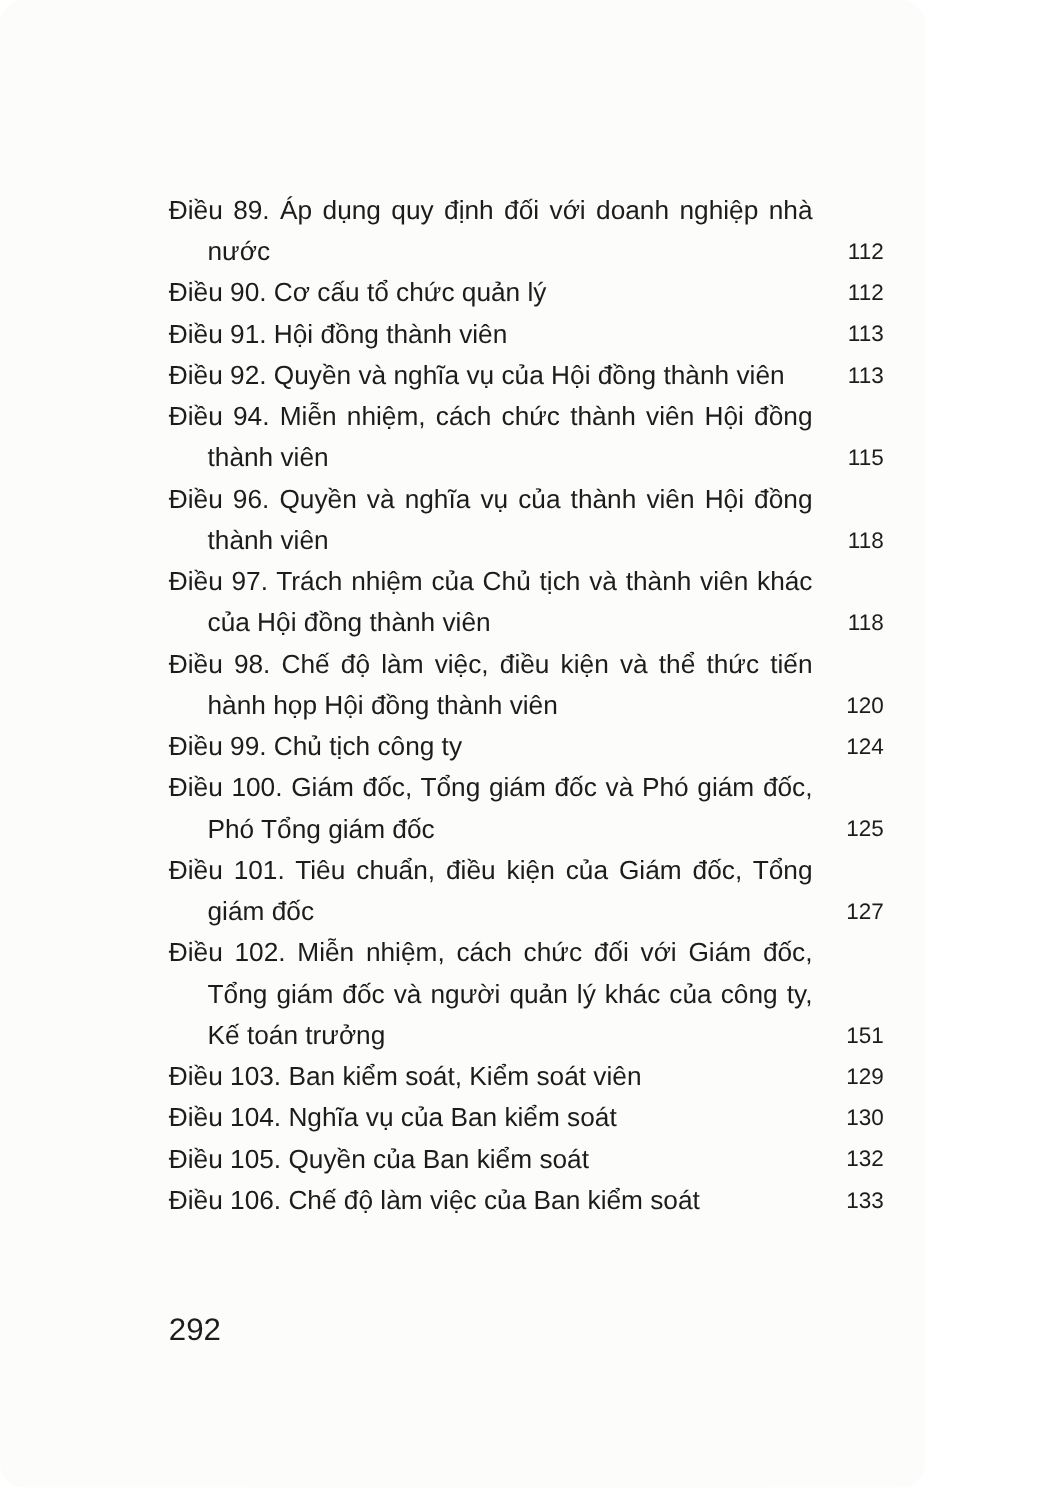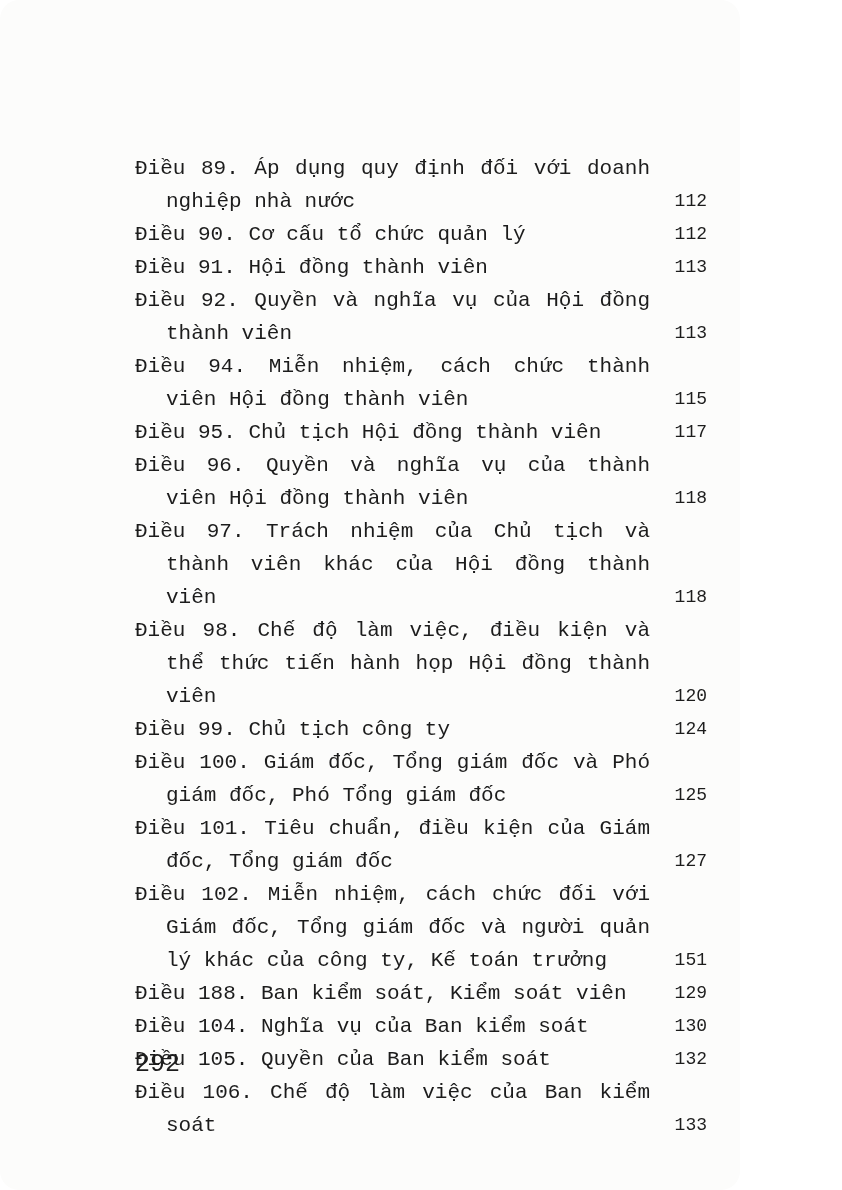--- a/index.html
+++ b/index.html
@@ -6,21 +6,21 @@
     margin: 0;
     padding: 0;
     background: #ffffff;
   }
   .page {
     position: relative;
     width: 740px;
     height: 1190px;
     background: #fcfcfb;
     overflow: hidden;
-    font-family: Liberation Mono, monospace;
+    font-family: Liberation Sans, sans-serif;
     color: #1c1c1c;
     border-radius: 19px;
   }
   .toc {
     position: absolute;
     left: 135px;
     top: 152px;
     width: 572px;
   }
   .entry {
@@ -72,24 +72,20 @@
       </div>
       <div class="entry">
         <span class="entry-text">Điều 92. Quyền và nghĩa vụ của Hội đồng thành viên</span>
         <span class="entry-page">113</span>
       </div>
       <div class="entry">
         <span class="entry-text">Điều 94. Miễn nhiệm, cách chức thành viên Hội đồng thành viên</span>
         <span class="entry-page">115</span>
       </div>
       <div class="entry">
-        <span class="entry-text">Điều 95. Chủ tịch Hội đồng thành viên</span>
-        <span class="entry-page">117</span>
-      </div>
-      <div class="entry">
         <span class="entry-text">Điều 96. Quyền và nghĩa vụ của thành viên Hội đồng thành viên</span>
         <span class="entry-page">118</span>
       </div>
       <div class="entry">
         <span class="entry-text">Điều 97. Trách nhiệm của Chủ tịch và thành viên khác của Hội đồng thành viên</span>
         <span class="entry-page">118</span>
       </div>
       <div class="entry">
         <span class="entry-text">Điều 98. Chế độ làm việc, điều kiện và thể thức tiến hành họp Hội đồng thành viên</span>
         <span class="entry-page">120</span>
@@ -104,21 +100,21 @@
       </div>
       <div class="entry">
         <span class="entry-text">Điều 101. Tiêu chuẩn, điều kiện của Giám đốc, Tổng giám đốc</span>
         <span class="entry-page">127</span>
       </div>
       <div class="entry">
         <span class="entry-text">Điều 102. Miễn nhiệm, cách chức đối với Giám đốc, Tổng giám đốc và người quản lý khác của công ty, Kế toán trưởng</span>
         <span class="entry-page">151</span>
       </div>
       <div class="entry">
-        <span class="entry-text">Điều 188. Ban kiểm soát, Kiểm soát viên</span>
+        <span class="entry-text">Điều 103. Ban kiểm soát, Kiểm soát viên</span>
         <span class="entry-page">129</span>
       </div>
       <div class="entry">
         <span class="entry-text">Điều 104. Nghĩa vụ của Ban kiểm soát</span>
         <span class="entry-page">130</span>
       </div>
       <div class="entry">
         <span class="entry-text">Điều 105. Quyền của Ban kiểm soát</span>
         <span class="entry-page">132</span>
       </div>

